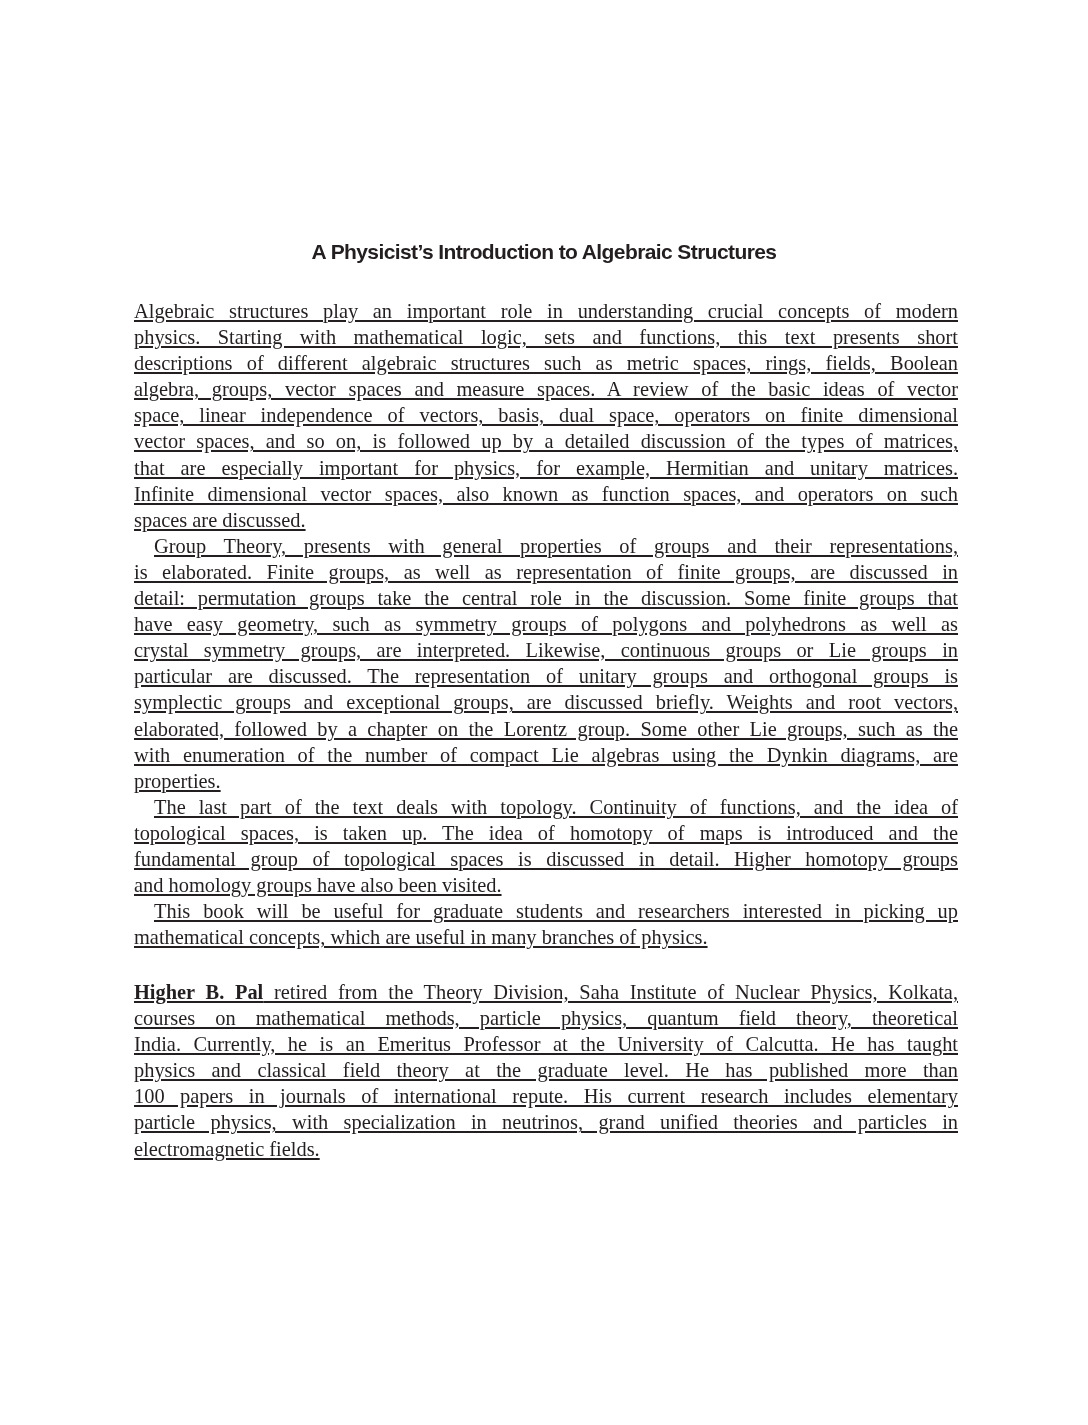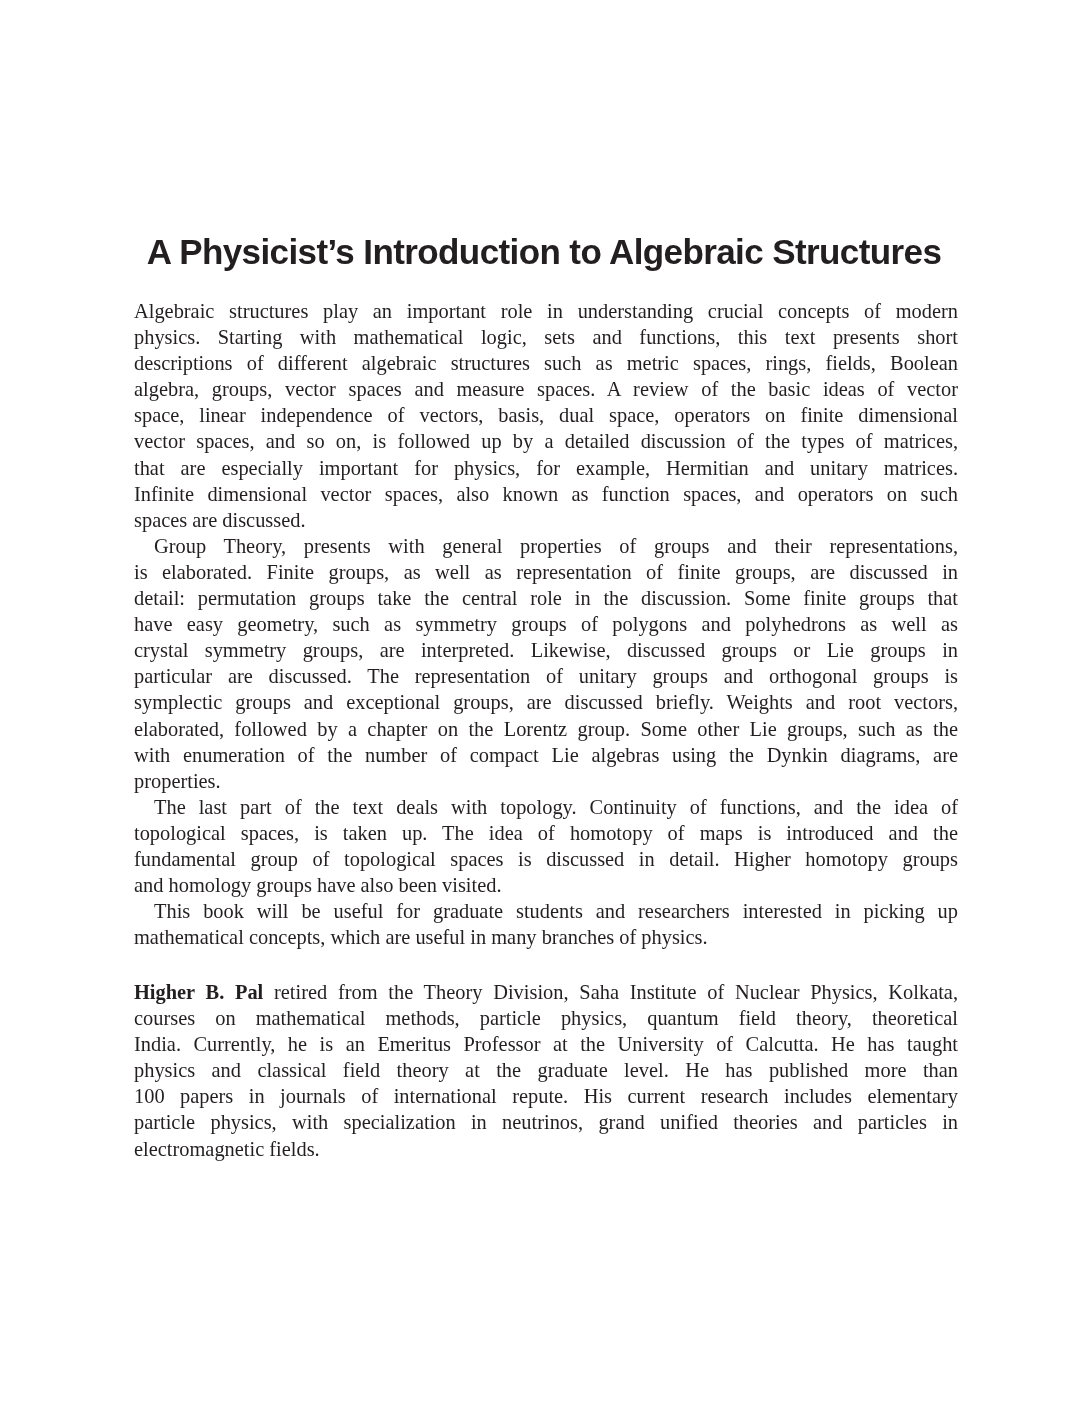--- a/index.html
+++ b/index.html
@@ -22,21 +22,21 @@
       height: 1425px;
     }
     .title {
       position: absolute;
       left: 0;
       top: 233px;
       width: 1088px;
       text-align: center;
       font-family: "Liberation Sans", sans-serif;
       font-weight: bold;
-      font-size: 35px;
+      font-size: 21px;
       letter-spacing: -0.6px;
       color: #231f20;
       margin: 0;
       line-height: 38px;
     }
     .body-text {
       position: absolute;
       left: 134px;
       width: 824px;
       font-family: "Liberation Serif", serif;
@@ -48,20 +48,21 @@
     .bio { top: 979px; }
     .para {
       margin: 0;
     }
     .line {
       display: block;
       text-align: justify;
       text-align-last: justify;
       white-space: nowrap;
       height: 26.1px;
+      text-decoration: underline;
     }
     .line.last {
       text-align-last: left;
     }
     .para.indent .line.first {
       text-indent: 20px;
     }
     .author-name {
       font-weight: bold;
     }
@@ -85,21 +86,21 @@
       <span class="line">that are especially important for physics, for example, Hermitian and unitary matrices.</span>
       <span class="line">Infinite dimensional vector spaces, also known as function spaces, and operators on such</span>
       <span class="line last">spaces are discussed.</span>
     </p>
 
     <p class="para indent">
       <span class="line first">Group Theory, presents with general properties of groups and their representations,</span>
       <span class="line">is elaborated. Finite groups, as well as representation of finite groups, are discussed in</span>
       <span class="line">detail: permutation groups take the central role in the discussion. Some finite groups that</span>
       <span class="line">have easy geometry, such as symmetry groups of polygons and polyhedrons as well as</span>
-      <span class="line">crystal symmetry groups, are interpreted. Likewise, discussed groups or Lie groups in</span>
+      <span class="line">crystal symmetry groups, are interpreted. Likewise, continuous groups or Lie groups in</span>
       <span class="line">particular are discussed. The representation of unitary groups and orthogonal groups is</span>
       <span class="line">symplectic groups and exceptional groups, are discussed briefly. Weights and root vectors,</span>
       <span class="line">elaborated, followed by a chapter on the Lorentz group. Some other Lie groups, such as the</span>
       <span class="line">with enumeration of the number of compact Lie algebras using the Dynkin diagrams, are</span>
       <span class="line last">properties.</span>
     </p>
 
     <p class="para indent">
       <span class="line first">The last part of the text deals with topology. Continuity of functions, and the idea of</span>
       <span class="line">topological spaces, is taken up. The idea of homotopy of maps is introduced and the</span>

